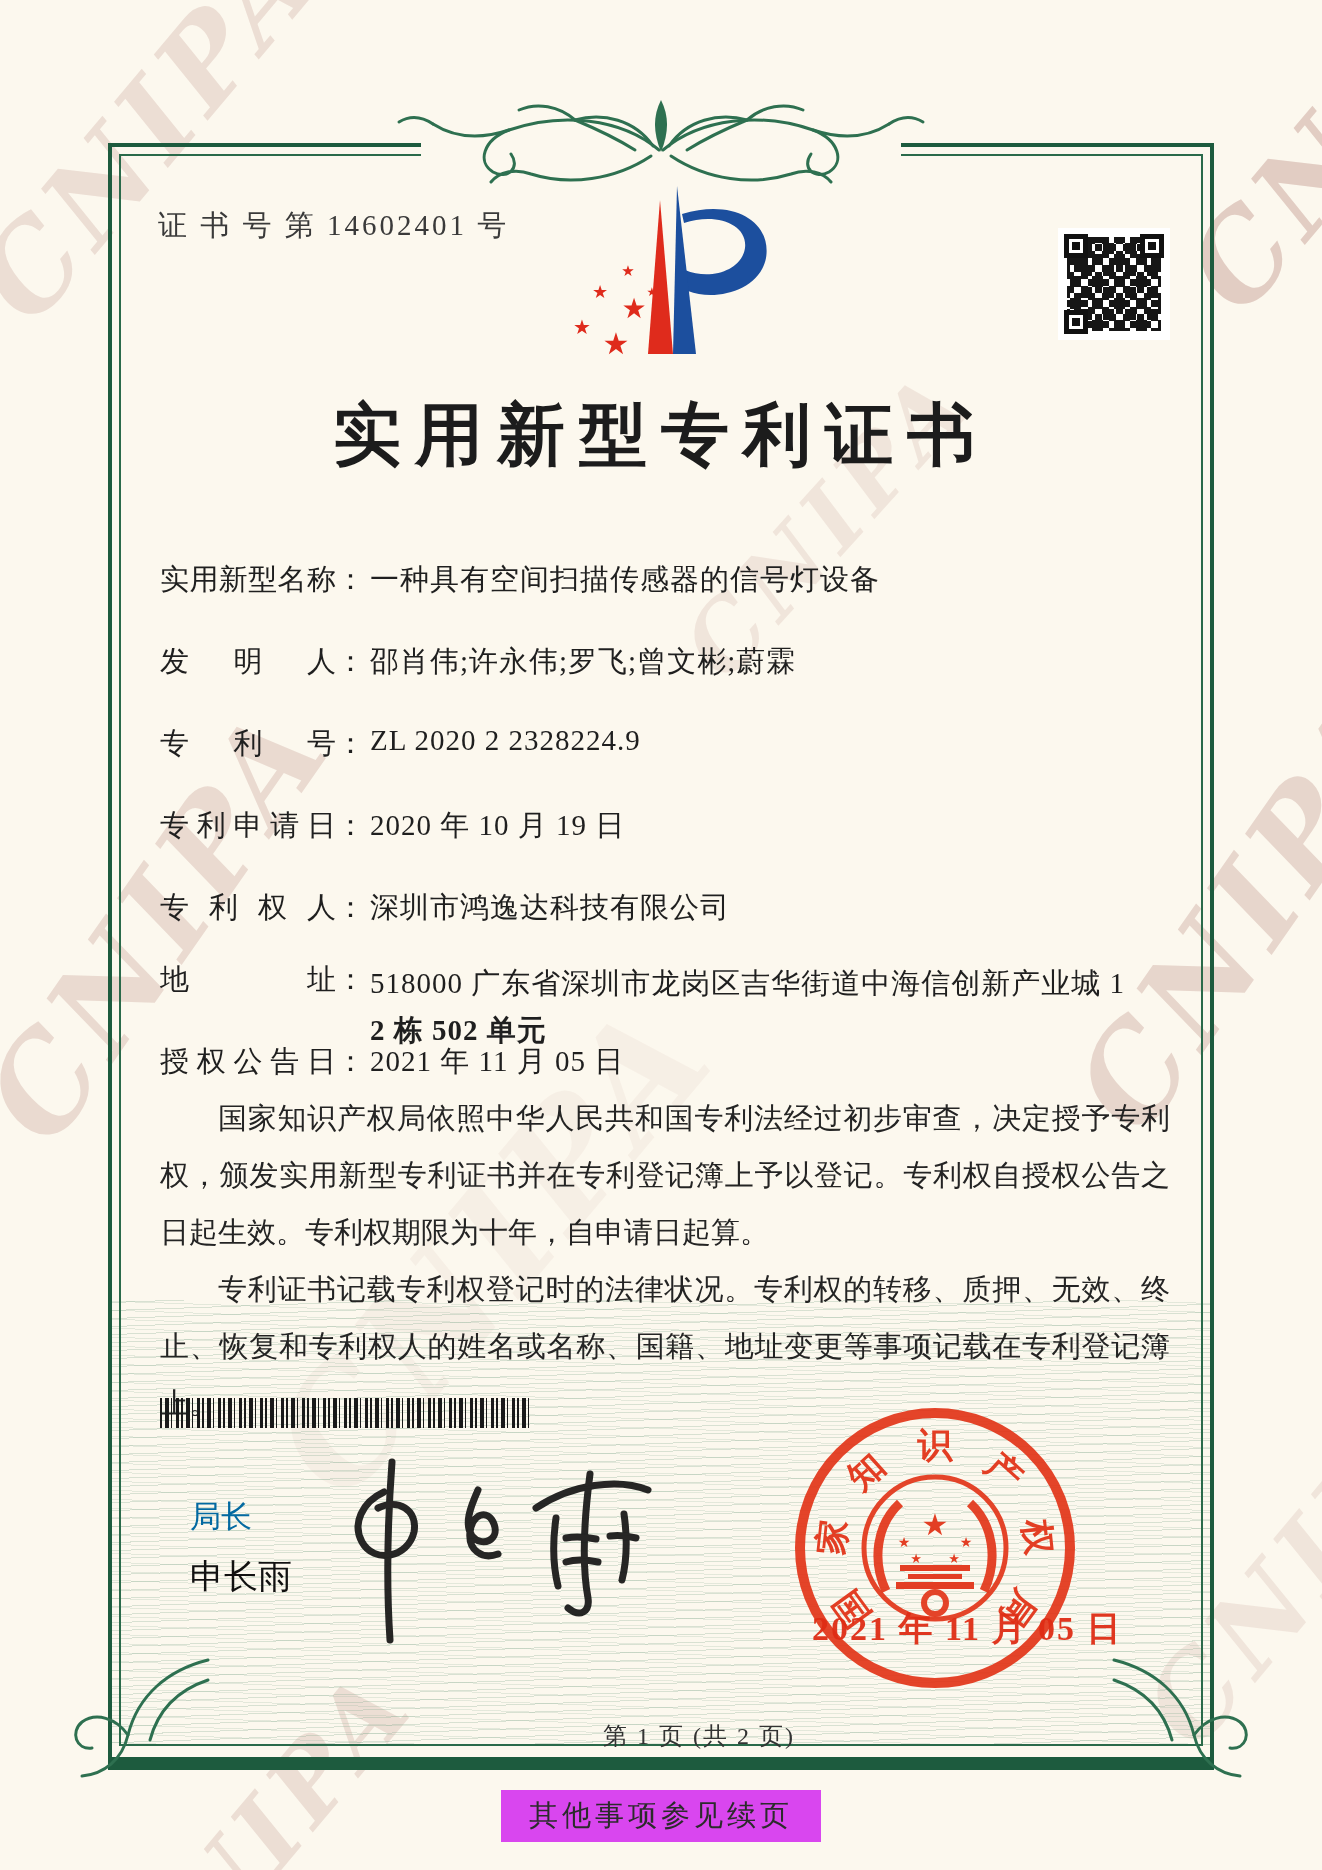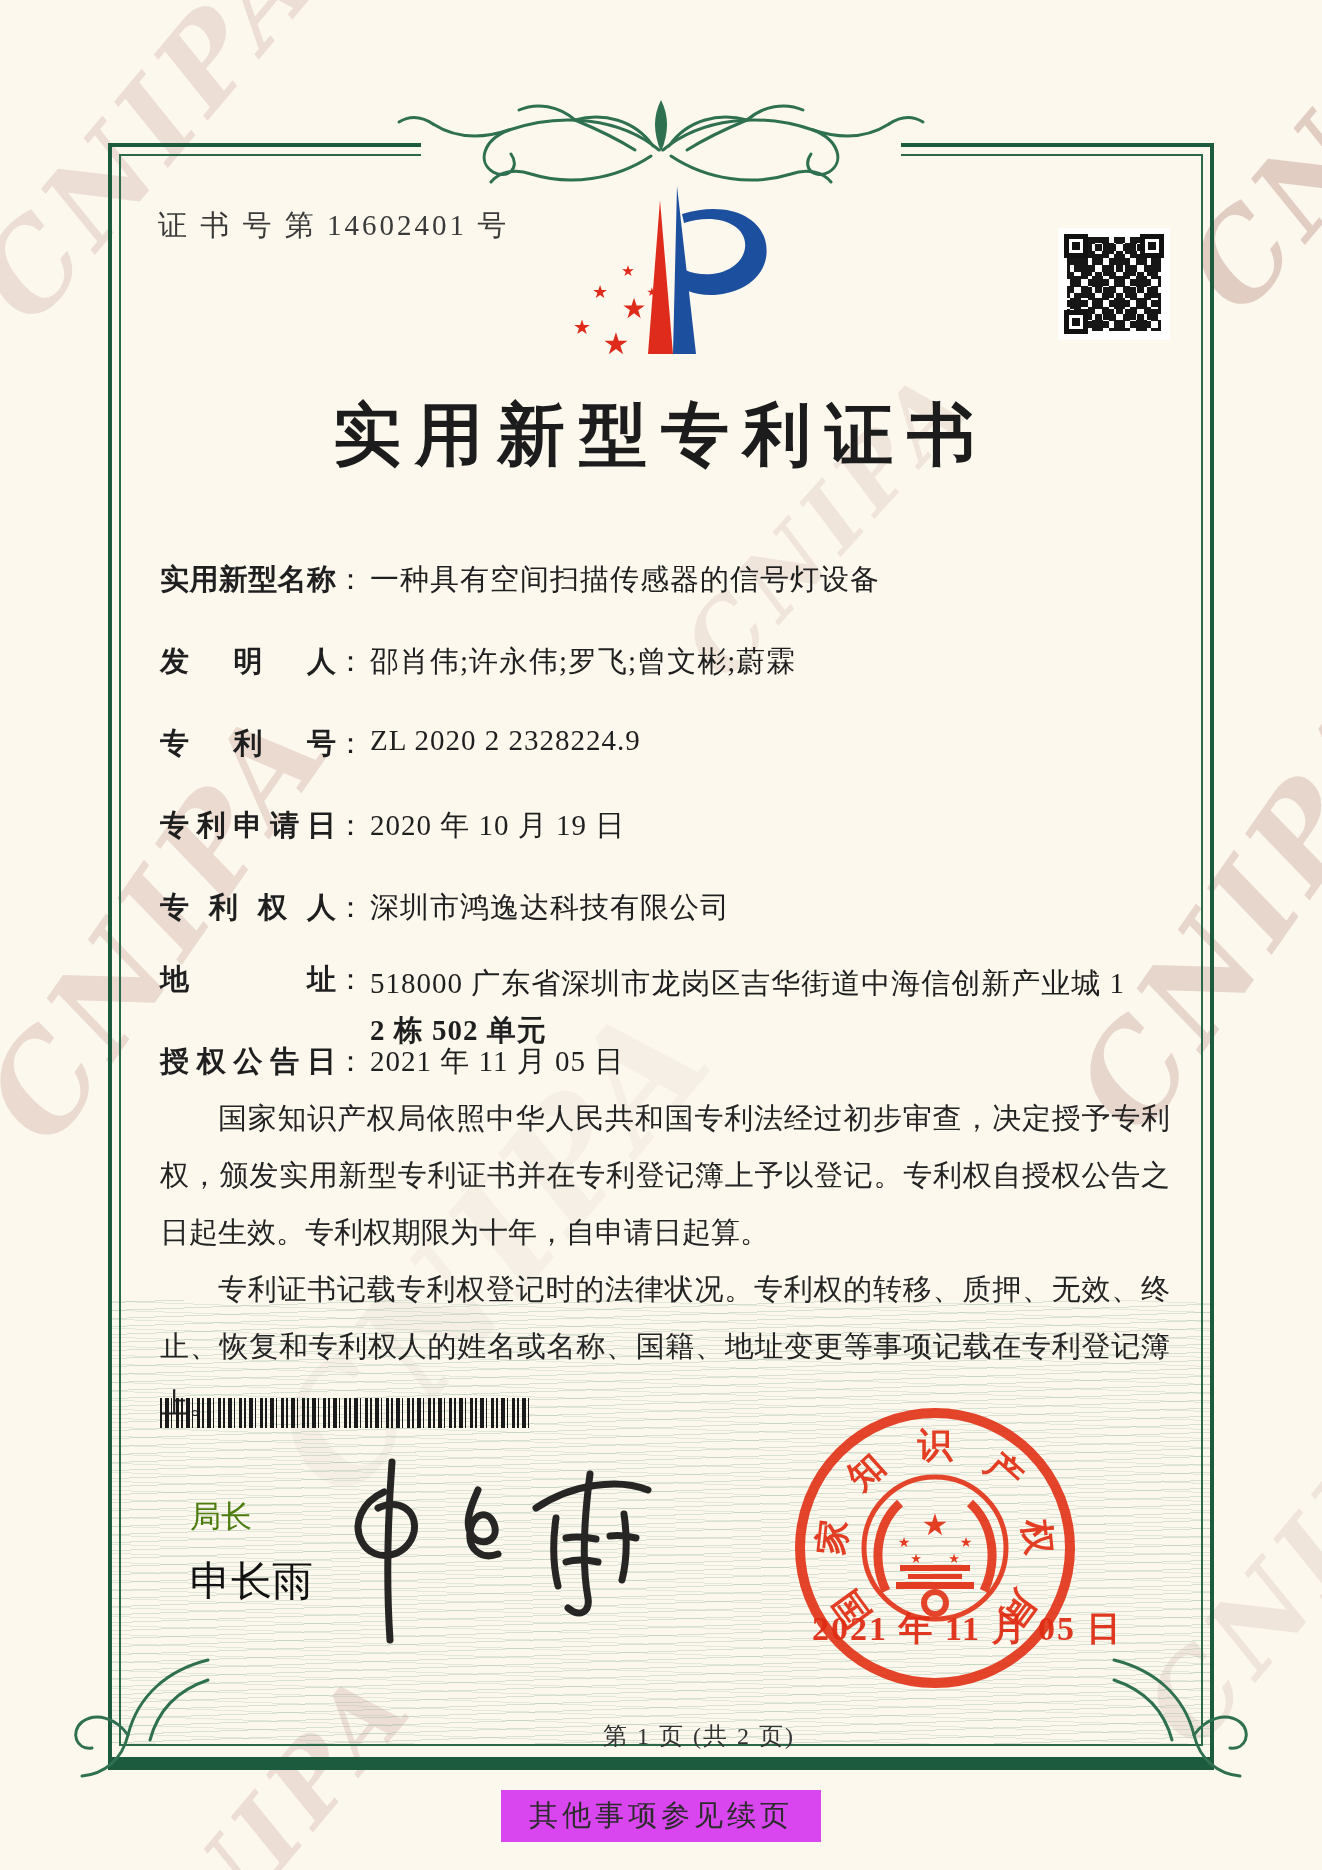--- a/index.html
+++ b/index.html
@@ -29,32 +29,32 @@
     background:
       conic-gradient(#161616 25%, rgba(0,0,0,0) 0 50%, #161616 0 75%, rgba(0,0,0,0) 0) 0 0/14px 14px,
       conic-gradient(#161616 25%, rgba(0,0,0,0) 0 50%, #161616 0 75%, rgba(0,0,0,0) 0) 3px 6px/22px 22px;}
   .qr-f{position:absolute;width:24px;height:24px;border:5px solid #111;background:#fff;box-sizing:border-box;}
   .qr-f::after{content:"";position:absolute;left:3px;top:3px;width:8px;height:8px;background:#111;}
   .qr-f.tl{left:6px;top:6px}.qr-f.tr{right:6px;top:6px}.qr-f.bl{left:6px;bottom:6px}
   .title{position:absolute;left:0;top:390px;width:100%;text-align:center;font-size:68px;
     font-weight:bold;letter-spacing:14px;color:#1c1c1c;}
   
   .row{position:absolute;left:160px;font-size:29px;color:#1f1f1f;white-space:nowrap;}
-  .lab{display:inline-block;width:176px;text-align:justify;text-align-last:justify;vertical-align:top;font-weight:bold;}
+  .lab{display:inline-block;width:176px;text-align:justify;text-align-last:justify;vertical-align:top;}
   .col{display:inline-block;width:34px;vertical-align:top;}
   .val{display:inline-block;vertical-align:top;letter-spacing:1px;}
   .val-multi{display:inline-block;vertical-align:top;white-space:normal;width:800px;line-height:47px;letter-spacing:1px;}
   .paragraphs{position:absolute;left:160px;top:1090px;width:1010px;font-size:29px;line-height:57px;
     color:#242424;text-align:justify;}
   .paragraphs p{margin:0;text-indent:2em;}
   .barcode{position:absolute;left:160px;top:1398px;width:372px;height:30px;
     background:repeating-linear-gradient(90deg,#1a1a1a 0 2px,rgba(0,0,0,0) 2px 5px,#1a1a1a 5px 9px,
       rgba(0,0,0,0) 9px 11px,#1a1a1a 11px 12px,rgba(0,0,0,0) 12px 16px,#1a1a1a 16px 19px,rgba(0,0,0,0) 19px 21px);}
-  .sig-title{position:absolute;left:190px;top:1496px;font-size:31px;font-family:"Liberation Sans",sans-serif;color:#4d7c0f;}
-  .sig-name{position:absolute;left:190px;top:1554px;font-size:41px;font-family:"Liberation Sans",sans-serif;color:#111;}
+  .sig-title{position:absolute;left:190px;top:1496px;font-size:31px;font-family:"Liberation Sans",sans-serif;color:#0369a1;}
+  .sig-name{position:absolute;left:190px;top:1554px;font-size:34px;font-family:"Liberation Sans",sans-serif;color:#111;}
   .sig-svg{position:absolute;left:318px;top:1446px;}
   
   .seal{position:absolute;left:795px;top:1408px;width:280px;height:280px;}
   .seal-ring{position:absolute;left:0;top:0;right:0;bottom:0;border:10px solid rgba(226,52,24,.92);border-radius:50%;}
   .seal-char{position:absolute;left:50%;top:50%;font-size:35px;font-weight:bold;
     color:rgba(226,52,24,.95);font-family:"Liberation Serif",serif;}
   .seal-emblem{position:absolute;left:65px;top:65px;}
   .seal-date{position:absolute;left:812px;top:1606px;font-size:34px;font-weight:600;
     color:rgba(222,44,20,.95);letter-spacing:2px;white-space:nowrap;}
   .page-no{position:absolute;left:0;top:1720px;width:100%;text-align:center;font-size:24px;color:#333;letter-spacing:2px;padding-left:38px;}

